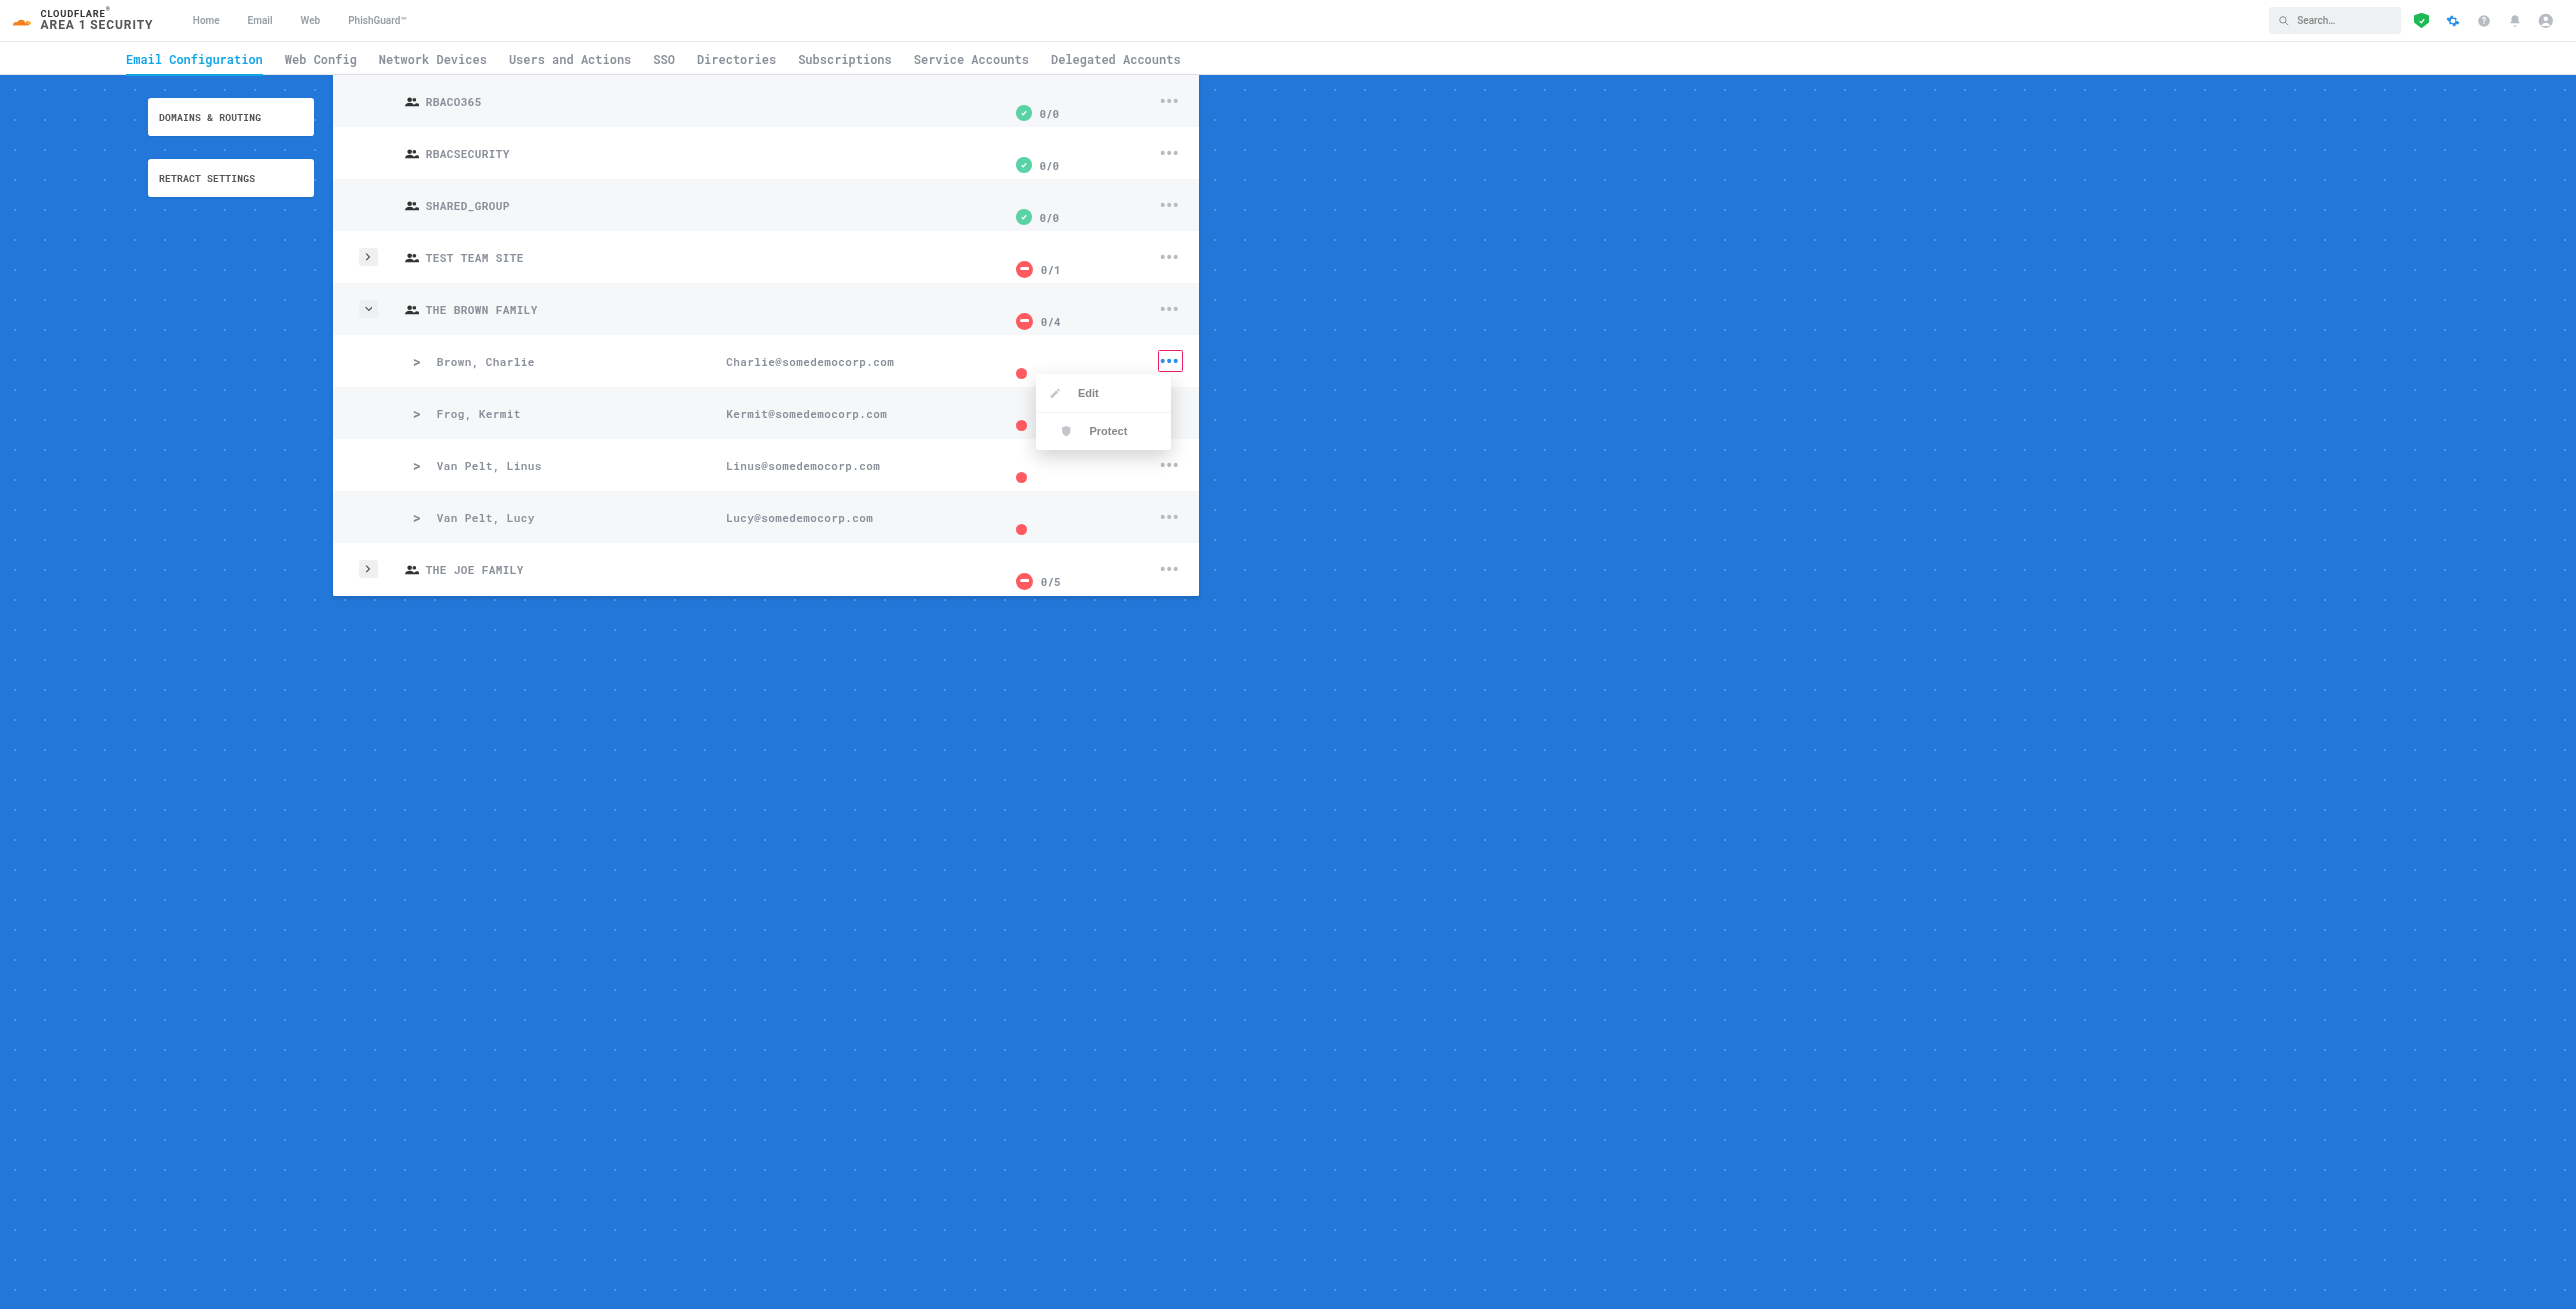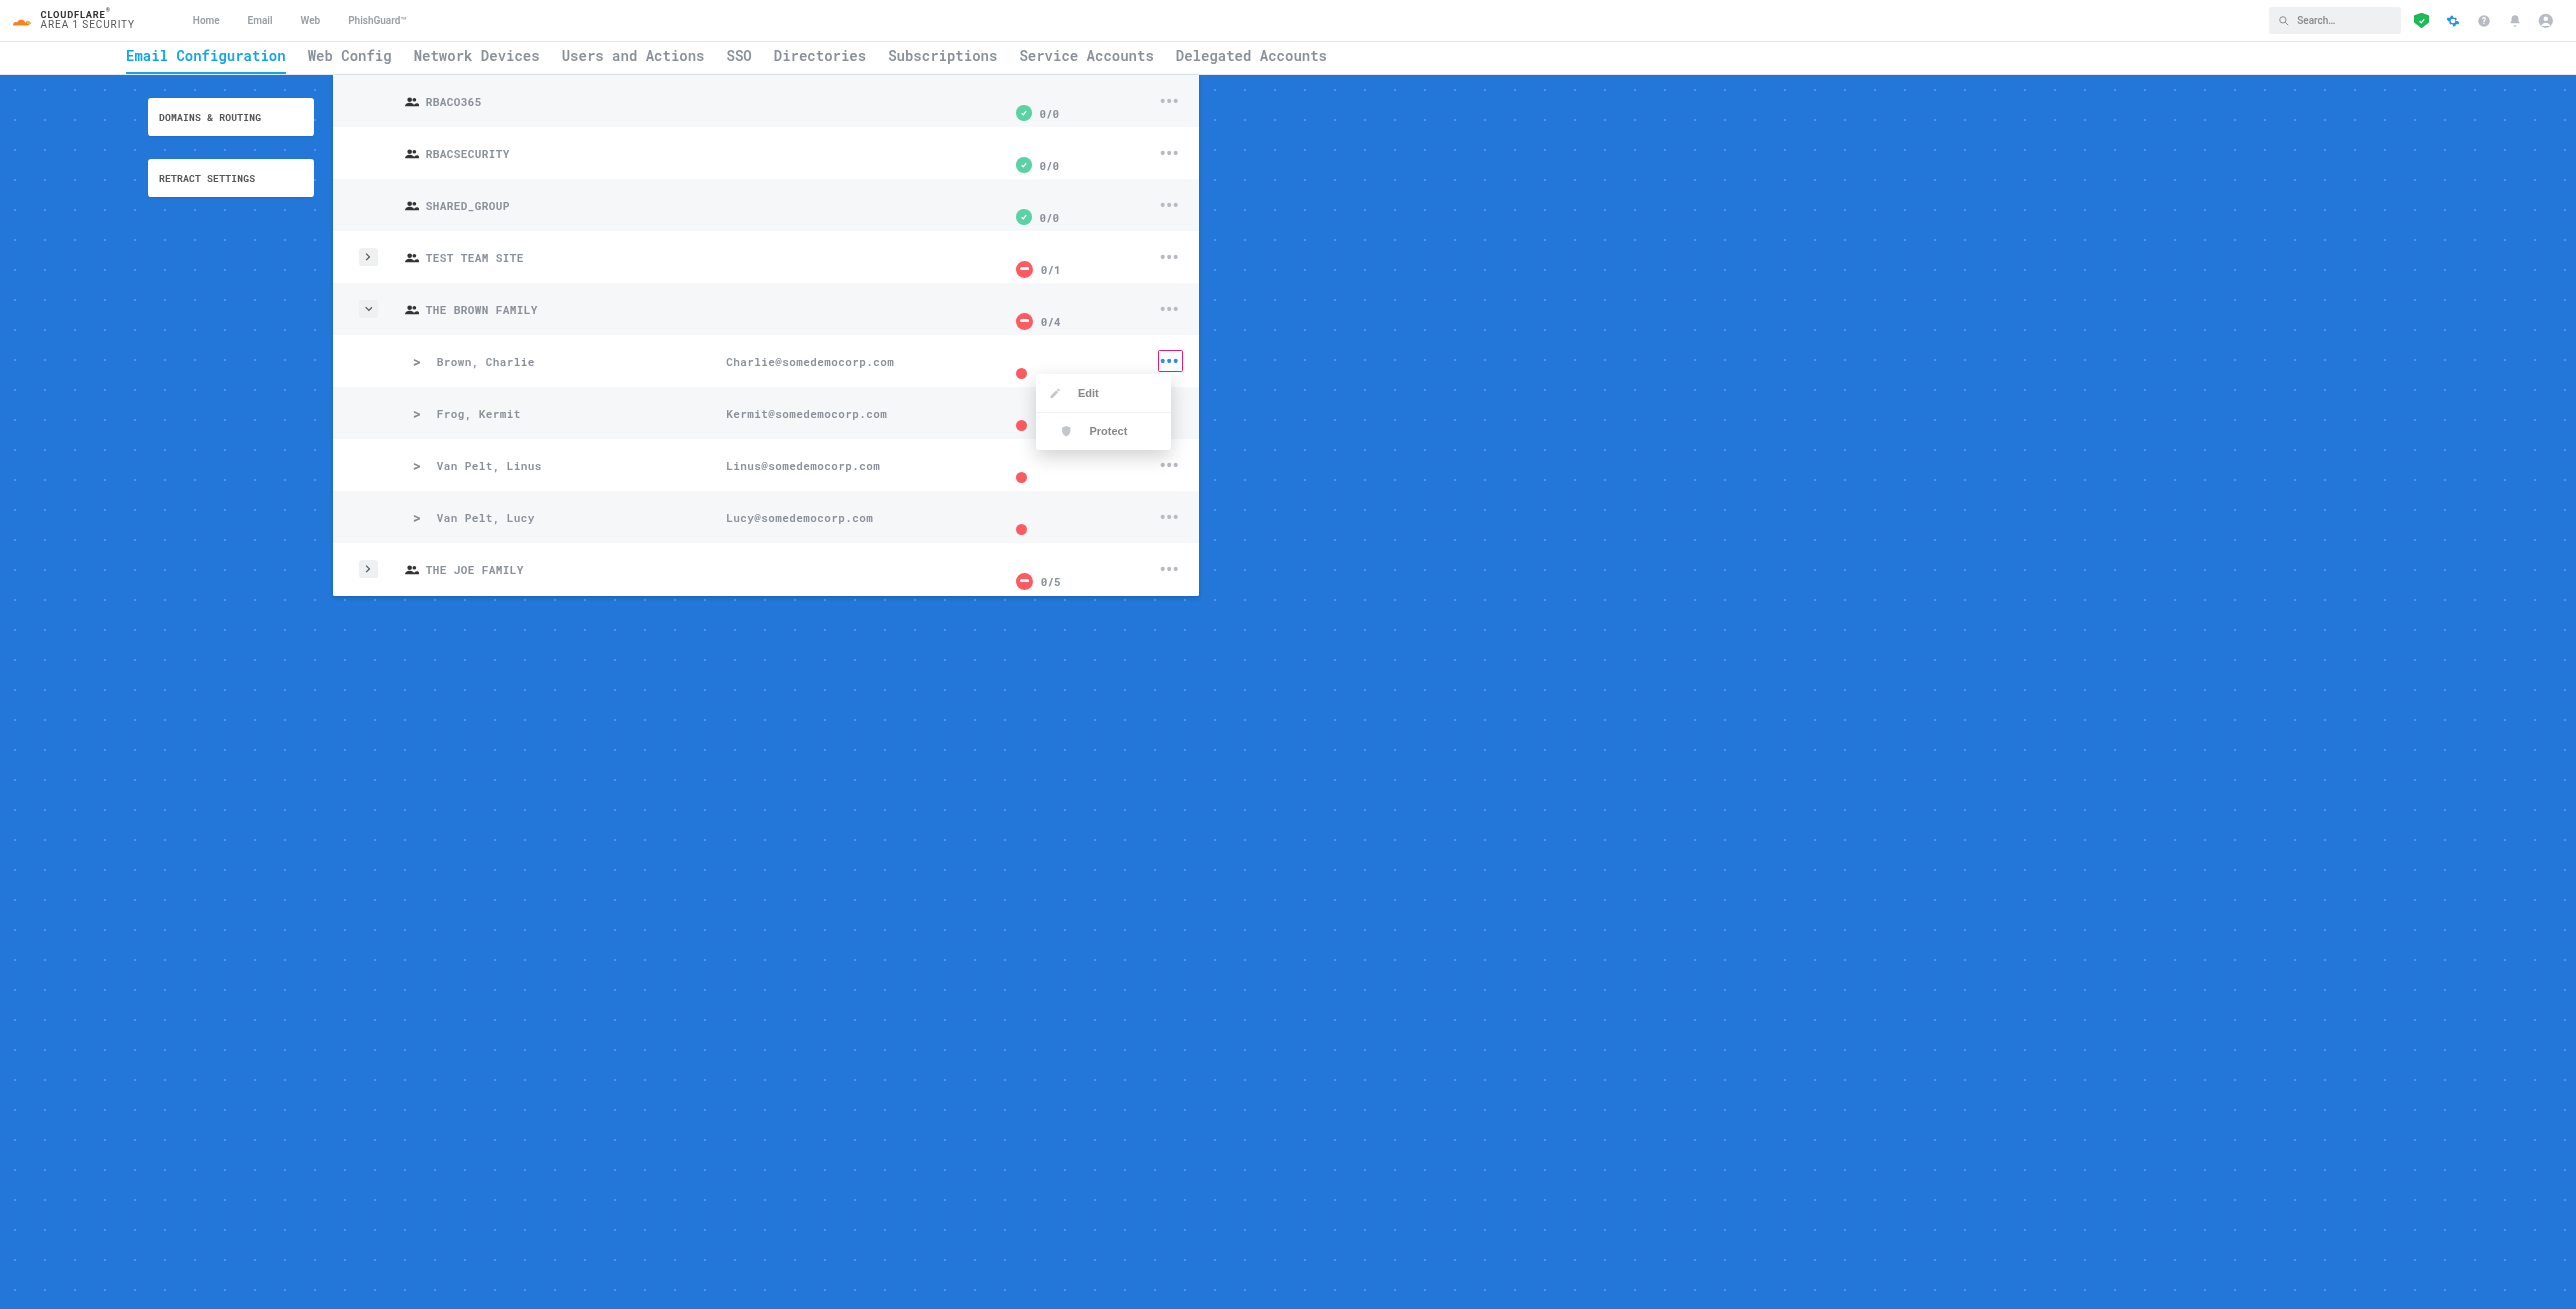--- a/index.html
+++ b/index.html
@@ -20,21 +20,21 @@
     border-bottom: 0.8px solid #e5e7eb;
     font-size: 10px;
     color: #9aa0a6;
     font-weight: 600;
   }
   .logo-block { display:flex; align-items:center; margin-right: 23px; width: 148px;}
   .logo-cloud { width: 25px; height: 15.6px; margin-right: 7.8px; flex-shrink:0; }
   .logo-text { line-height: 1.05; letter-spacing: 0.8px; color:#333;}
   .logo-text .l1 { font-size: 9.3px; font-weight:700; }
   .logo-text .l1 sup { font-size:5.4px; top:-.5em; position:relative;}
-  .logo-text .l2 { font-size: 10px; font-weight:400; letter-spacing:0.9px; color:#555;}
+  .logo-text .l2 { font-size: 12px; font-weight:700; letter-spacing:0.9px; color:#555;}
 
   .header .nav-item { margin: 0 14px; cursor: pointer; }
   .header .spacer { flex: 1; }
   .search-box {
     display:flex; align-items:center; gap:7.8px;
     background: #eef0f2; border-radius: 3.1px;
     height: 26.5px; width: 132px; padding: 0 9.3px;
     color:#888; font-size:10px; font-weight:500;
   }
   .hdr-icons { display:flex; align-items:center; gap:14px; margin-left:12.5px; }
@@ -44,22 +44,22 @@
     border-radius:3.1px;
     display:flex; align-items:center; justify-content:center;
     color:#fff;
     clip-path: polygon(50% 0, 100% 18%, 100% 62%, 50% 100%, 0 62%, 0 18%);
   }
   .gear { color:#2a90e8; }
   .muted-ico { color:#b8bcc2; }
 
   
   .tabs {
-    height: 33px; display:flex; align-items:flex-end; gap:22px;
-    padding: 0 0 0 126px; font-size:14px; color:#8a9099;
+    height: 33px; display:flex; align-items:flex-start; gap:22px;
+    padding: 0 0 0 126px; font-size:12px; color:#8a9099;
     border-bottom: 0.8px solid #e5e7eb;
     font-family: "Roboto Mono", ui-monospace, Menlo, Consolas, monospace;
   }
   .tabs .tab { padding: 9.3px 0; cursor:pointer; font-weight:600; }
   .tabs .tab.active { color:#0ea5e9; border-bottom: 2.3px solid #0ea5e9; padding-bottom:7px; }
 
   
   .stage {
     background: #2277d8;
     background-image: radial-gradient(rgba(255,255,255,.22) 0.8px, transparent 0.8px);

